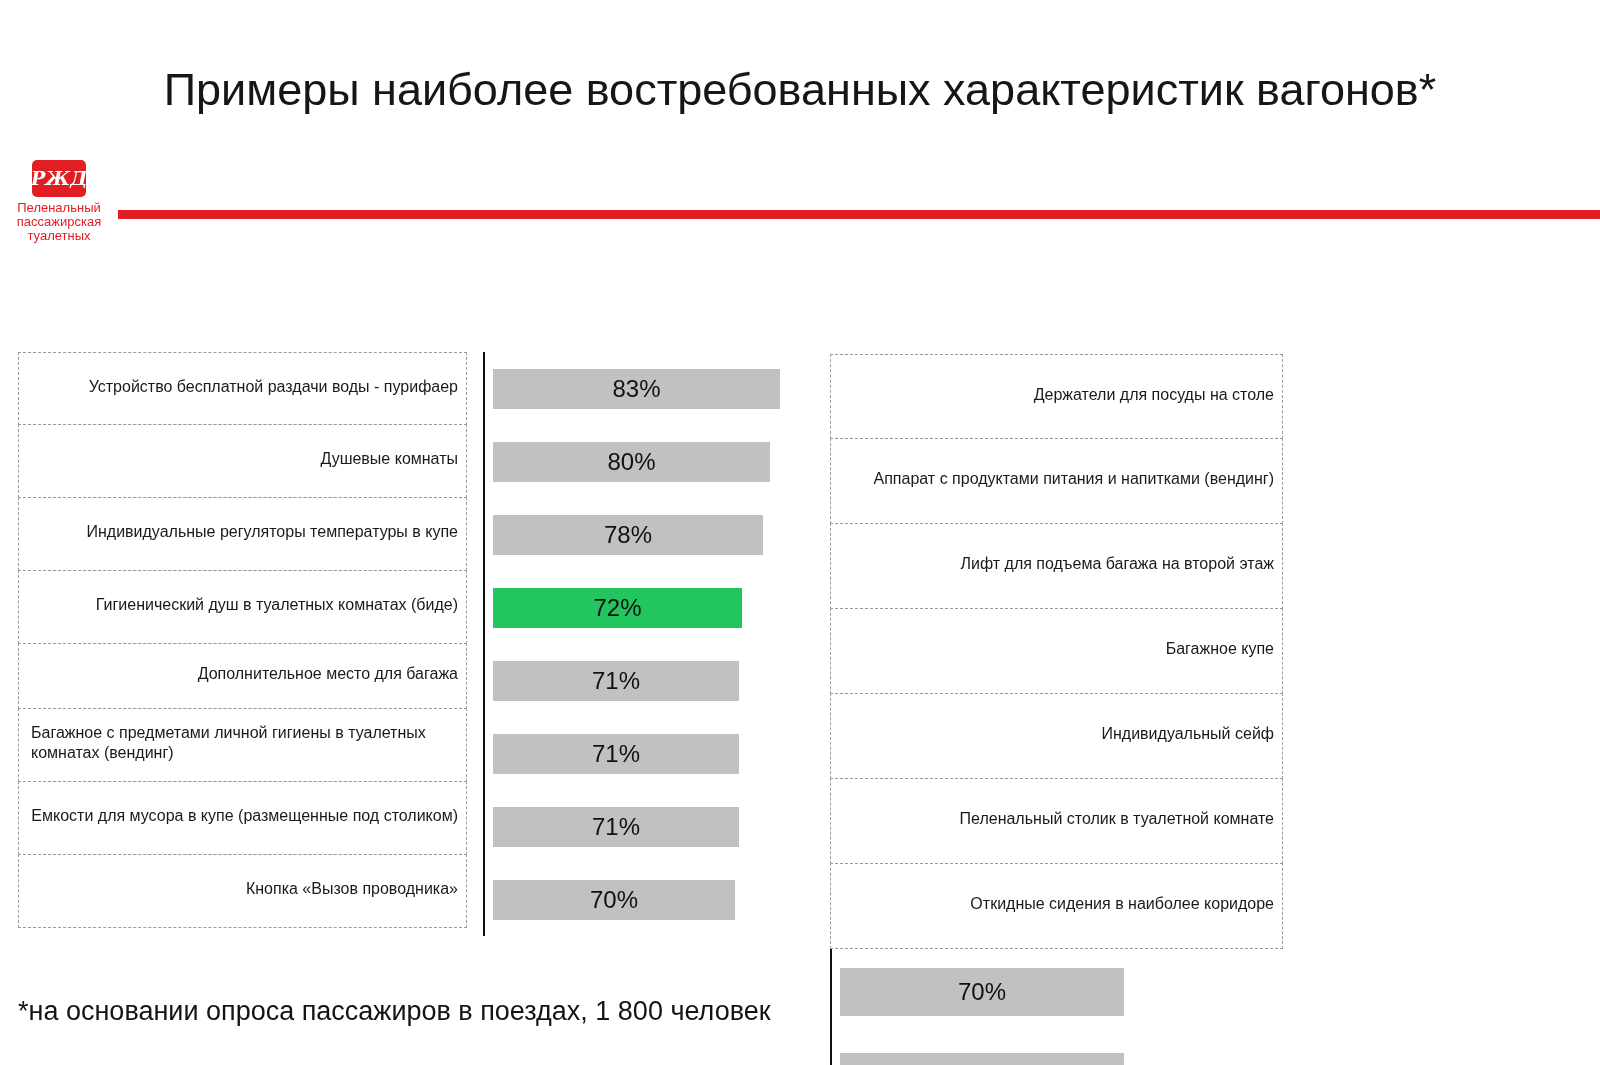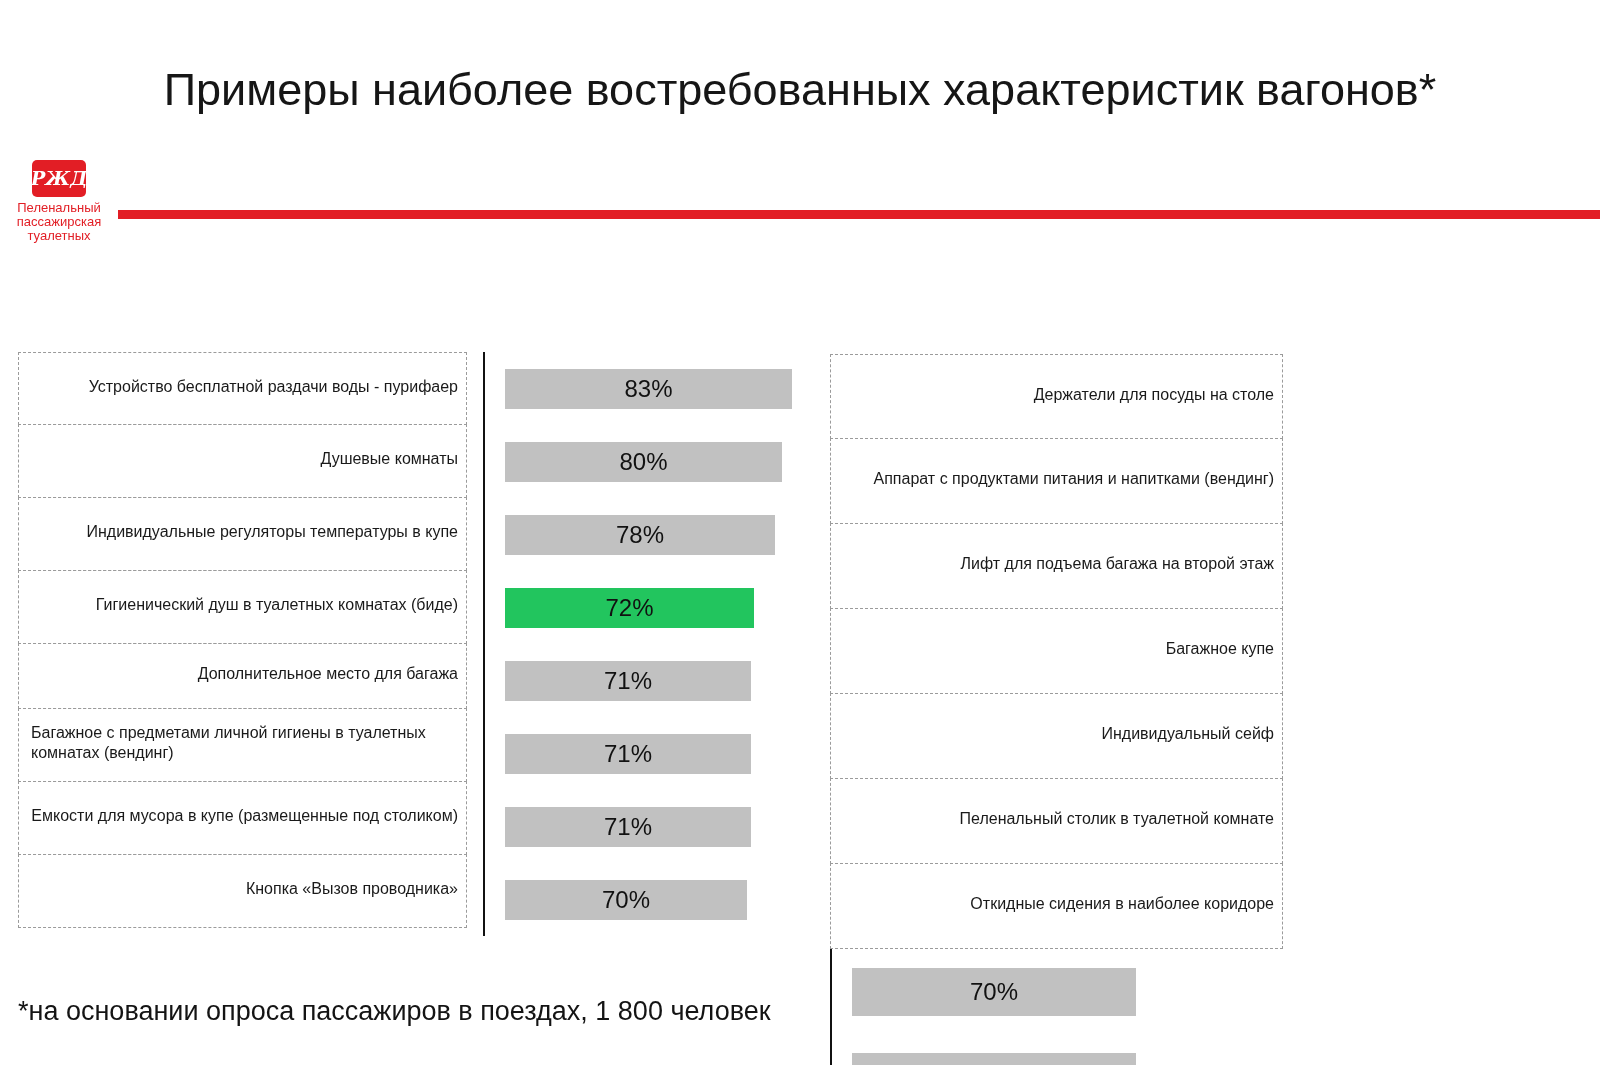--- a/index.html
+++ b/index.html
@@ -50,21 +50,21 @@
     display:flex;align-items:center;justify-content:flex-end;
     text-align:left;
     padding:4px 8px 8px 12px;
     font-size:16px;line-height:1.25;color:#1A1A1A;
   }
   .plot{
     border-left:2px solid #111111;
     display:flex;flex-direction:column;
   }
   .bar-row{
-    display:flex;align-items:center;padding-left:20px;
+    display:flex;align-items:center;padding-left:8px;
   }
   .bar{
     display:flex;align-items:center;justify-content:center;
     font-size:24px;color:#111111;
   }
   .footnote{
     position:absolute;left:18px;top:996px;
     font-size:27px;color:#141414;font-weight:400;
   }
 </style>

